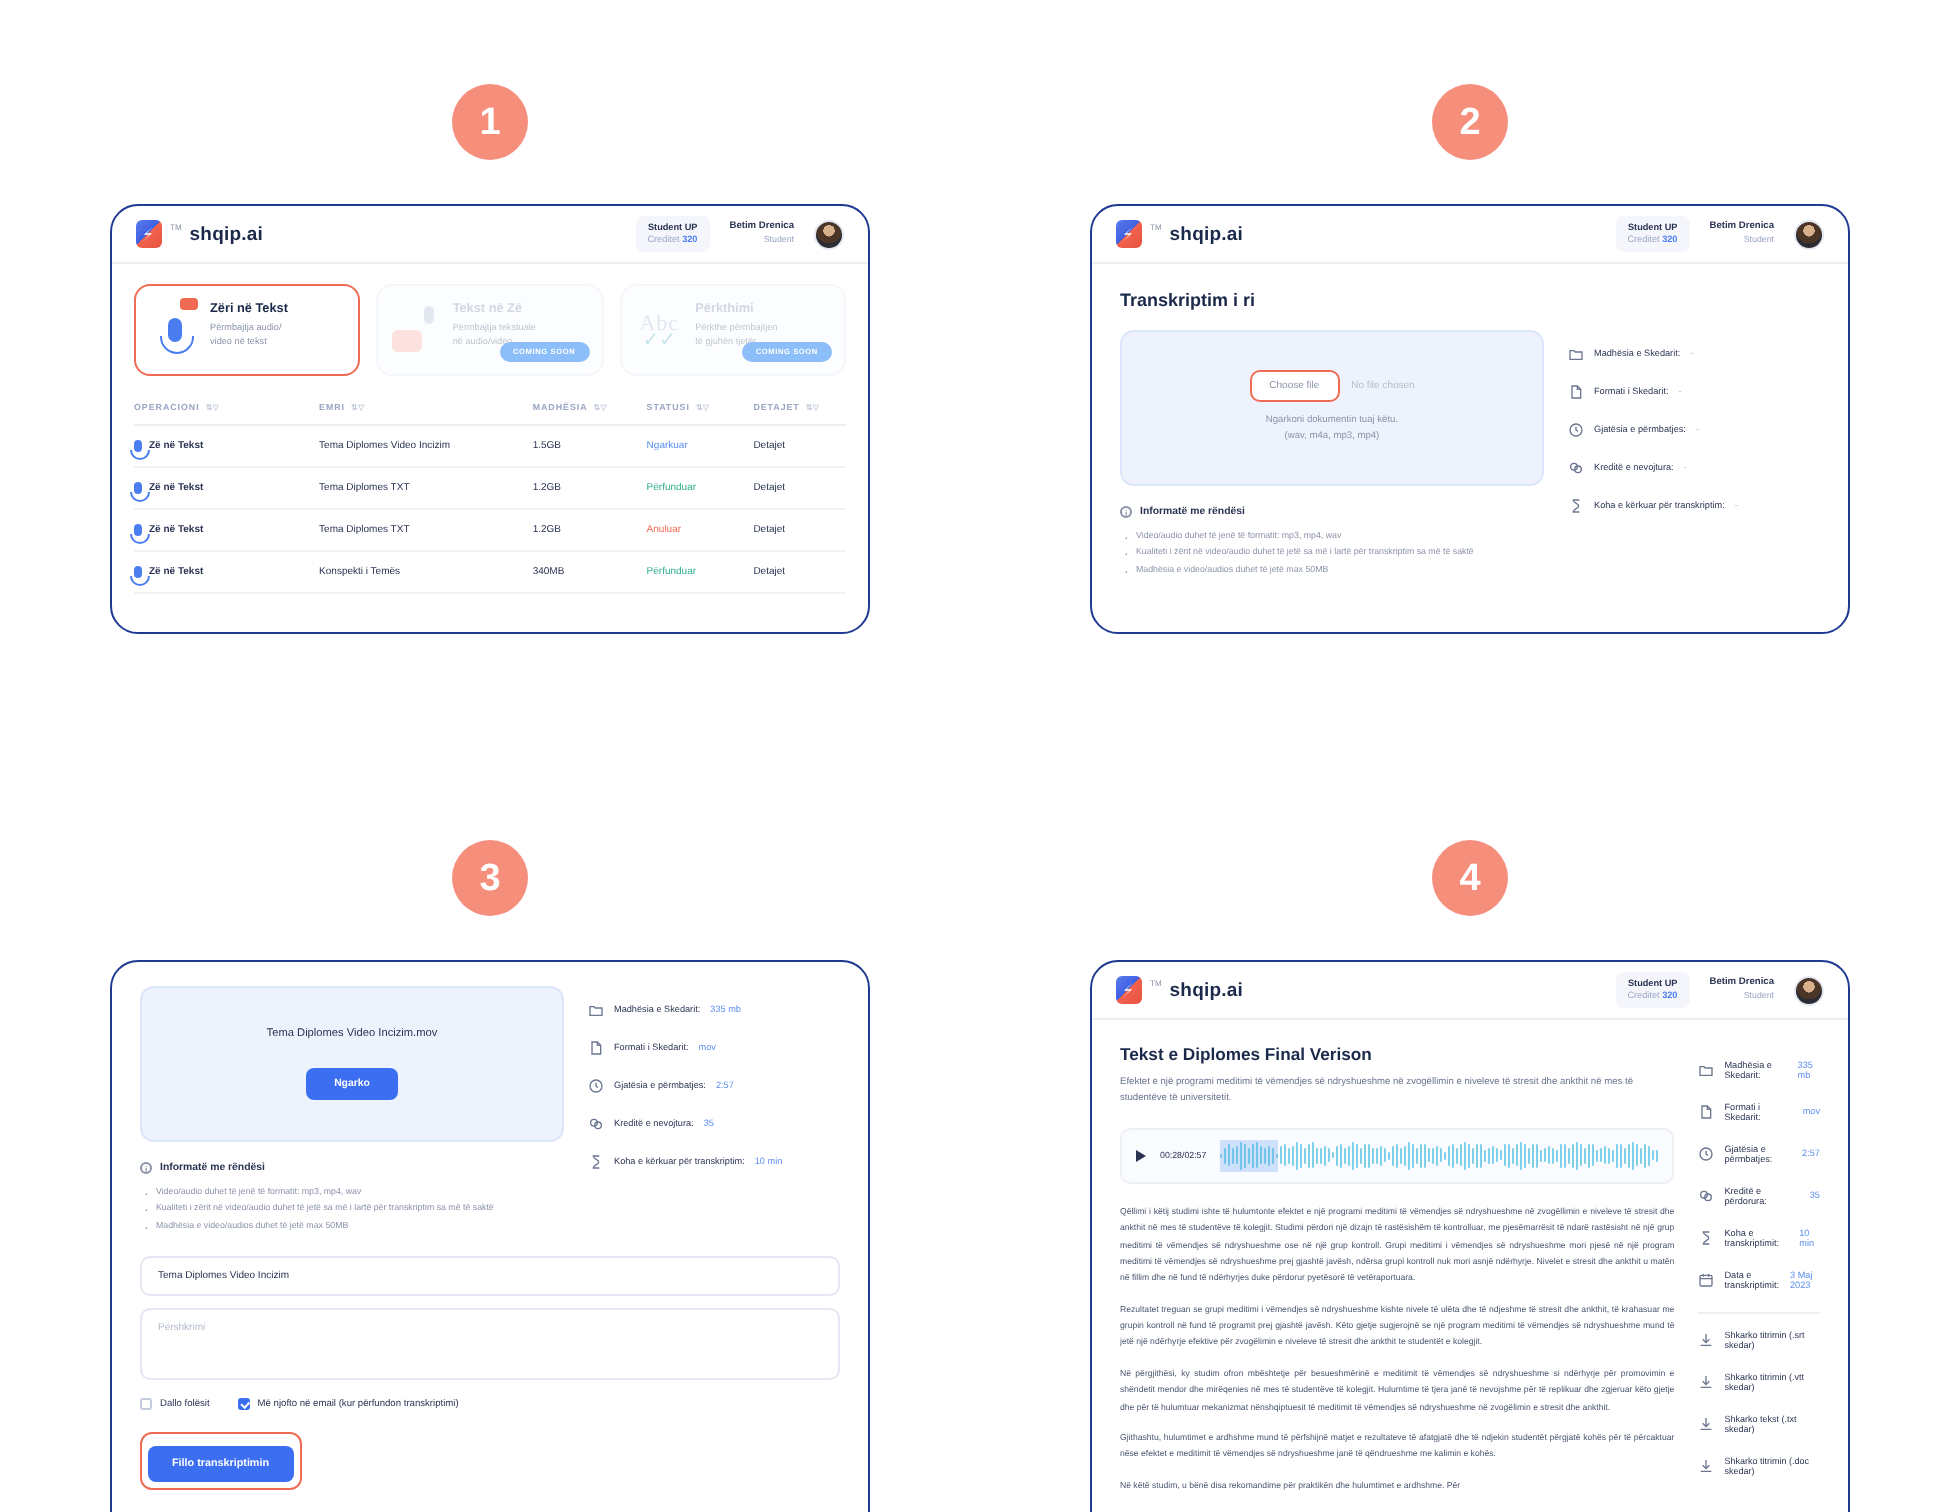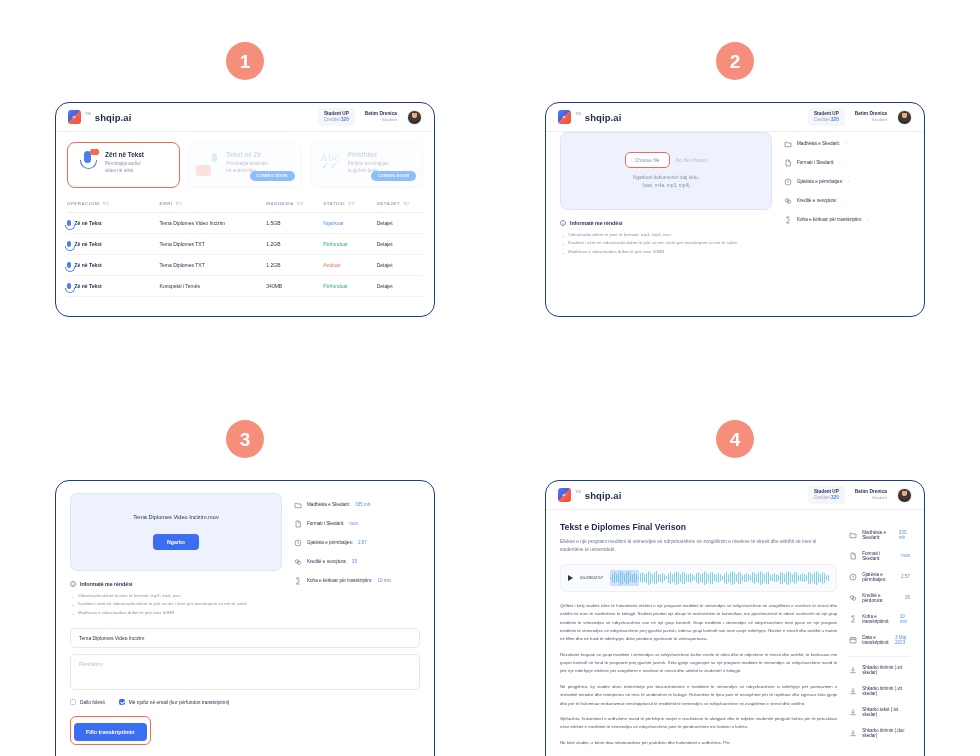--- a/index.html
+++ b/index.html
@@ -88,21 +88,21 @@
   .cards { display: flex; gap: 8px; padding: 10px 11px 8px; }
   .card {
     flex: 1; border-radius: 8px; background: #fbfcfe;
     border: 1px solid #eef0f6;
     padding: 8px 8px 8px 7px;
     display: flex; gap: 6px; min-height: 46px;
     position: relative;
   }
   .card.active { border: 1.6px solid #ef6b53; background: #fff; }
   .card.muted { opacity: .55; }
-  .card-icon { width: 24px; flex: 0 0 24px; display: flex; align-items: flex-start; justify-content: center; position: relative; }
+  .card-icon { width: 24px; flex: 0 0 24px; display: flex; align-items: center; justify-content: center; position: relative; }
   .mic {
     width: 7px; height: 12px; border-radius: 4px; background: #4a7ef0;
     position: relative;
   }
   .mic::after {
     content: ""; position: absolute; left: -4px; top: 9px;
     width: 15px; height: 8px;
     border: 1.4px solid #4a7ef0; border-top: none;
     border-radius: 0 0 9px 9px;
   }
@@ -360,20 +360,21 @@
             <div class="t2"><span>Creditet</span> <b>320</b></div>
           </div>
           <div class="userblock">
             <div class="t1">Betim Drenica</div>
             <div class="t2">Student</div>
           </div>
           <div class="avatar"></div>
         </div>
       </div>
 
+      <div class="phead">Transkriptim i ri</div>
 
       <div class="twocol">
         <div class="leftcol">
           <div class="dropzone">
             <div class="chooserow">
               <div class="choose-btn">Choose file</div>
               <div class="nofile">No file chosen</div>
             </div>
             <div class="dz-hint">
               <div>Ngarkoni dokumentin tuaj këtu.</div>

